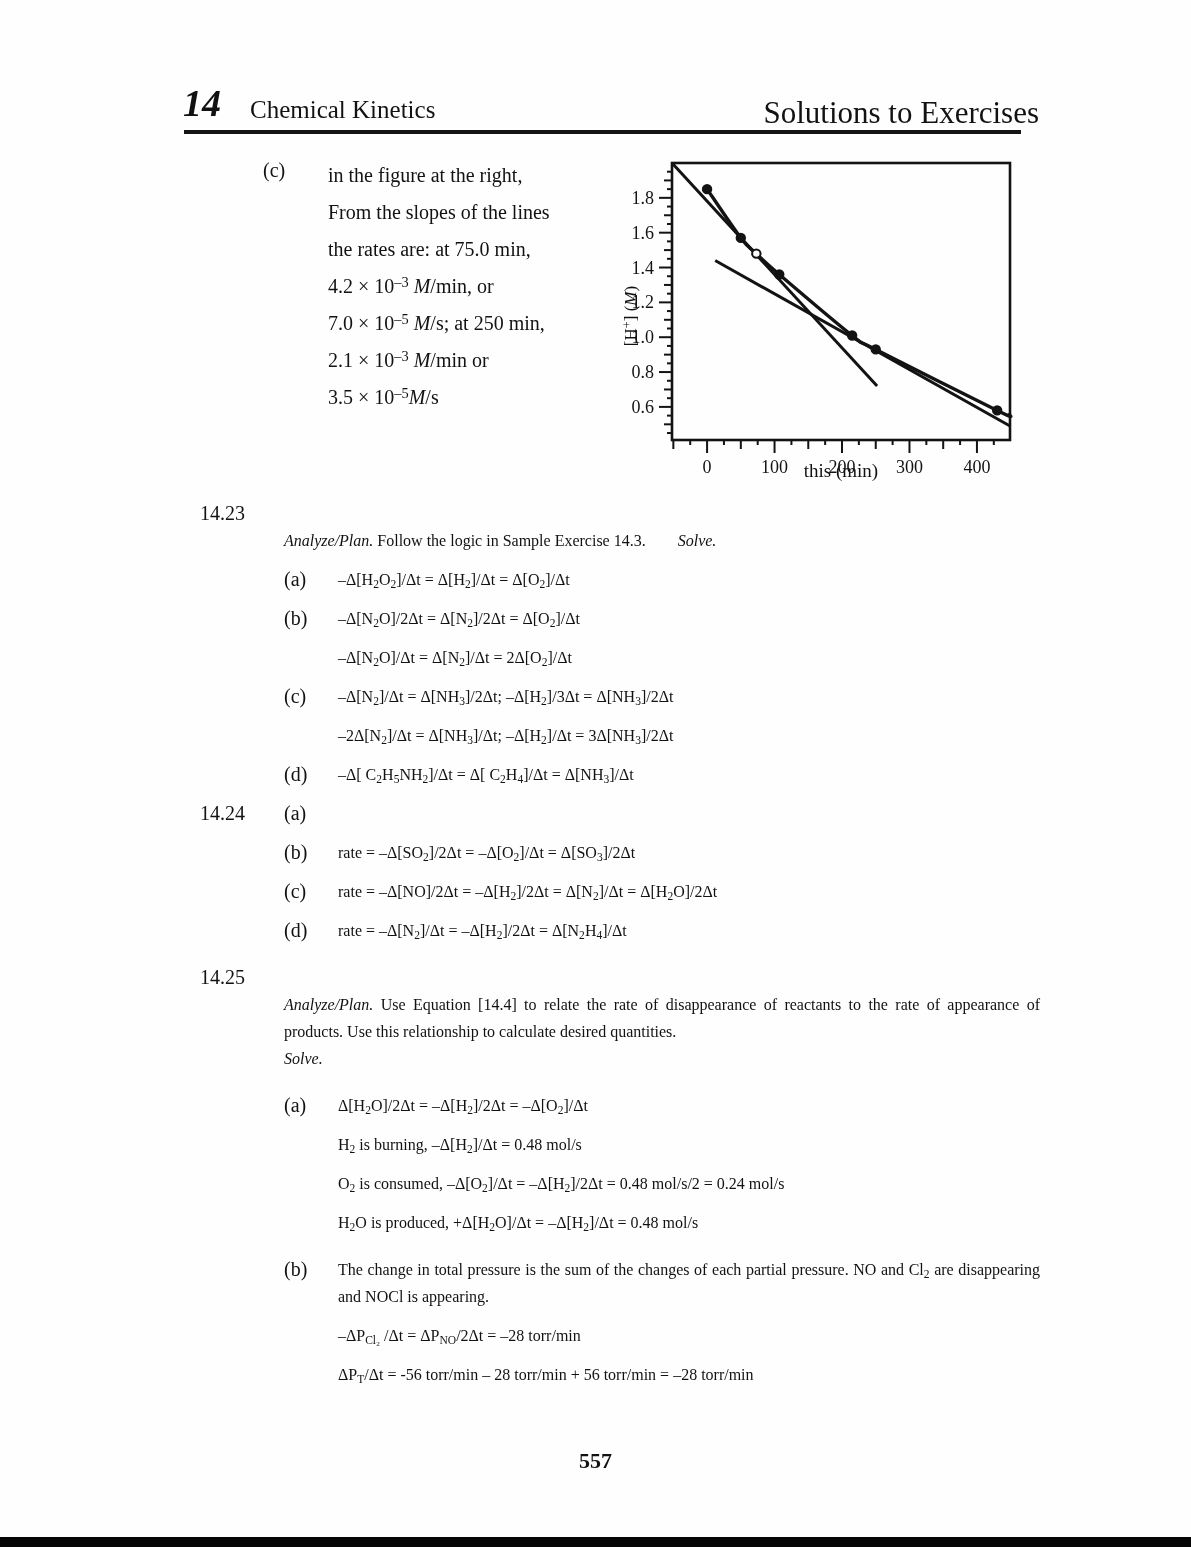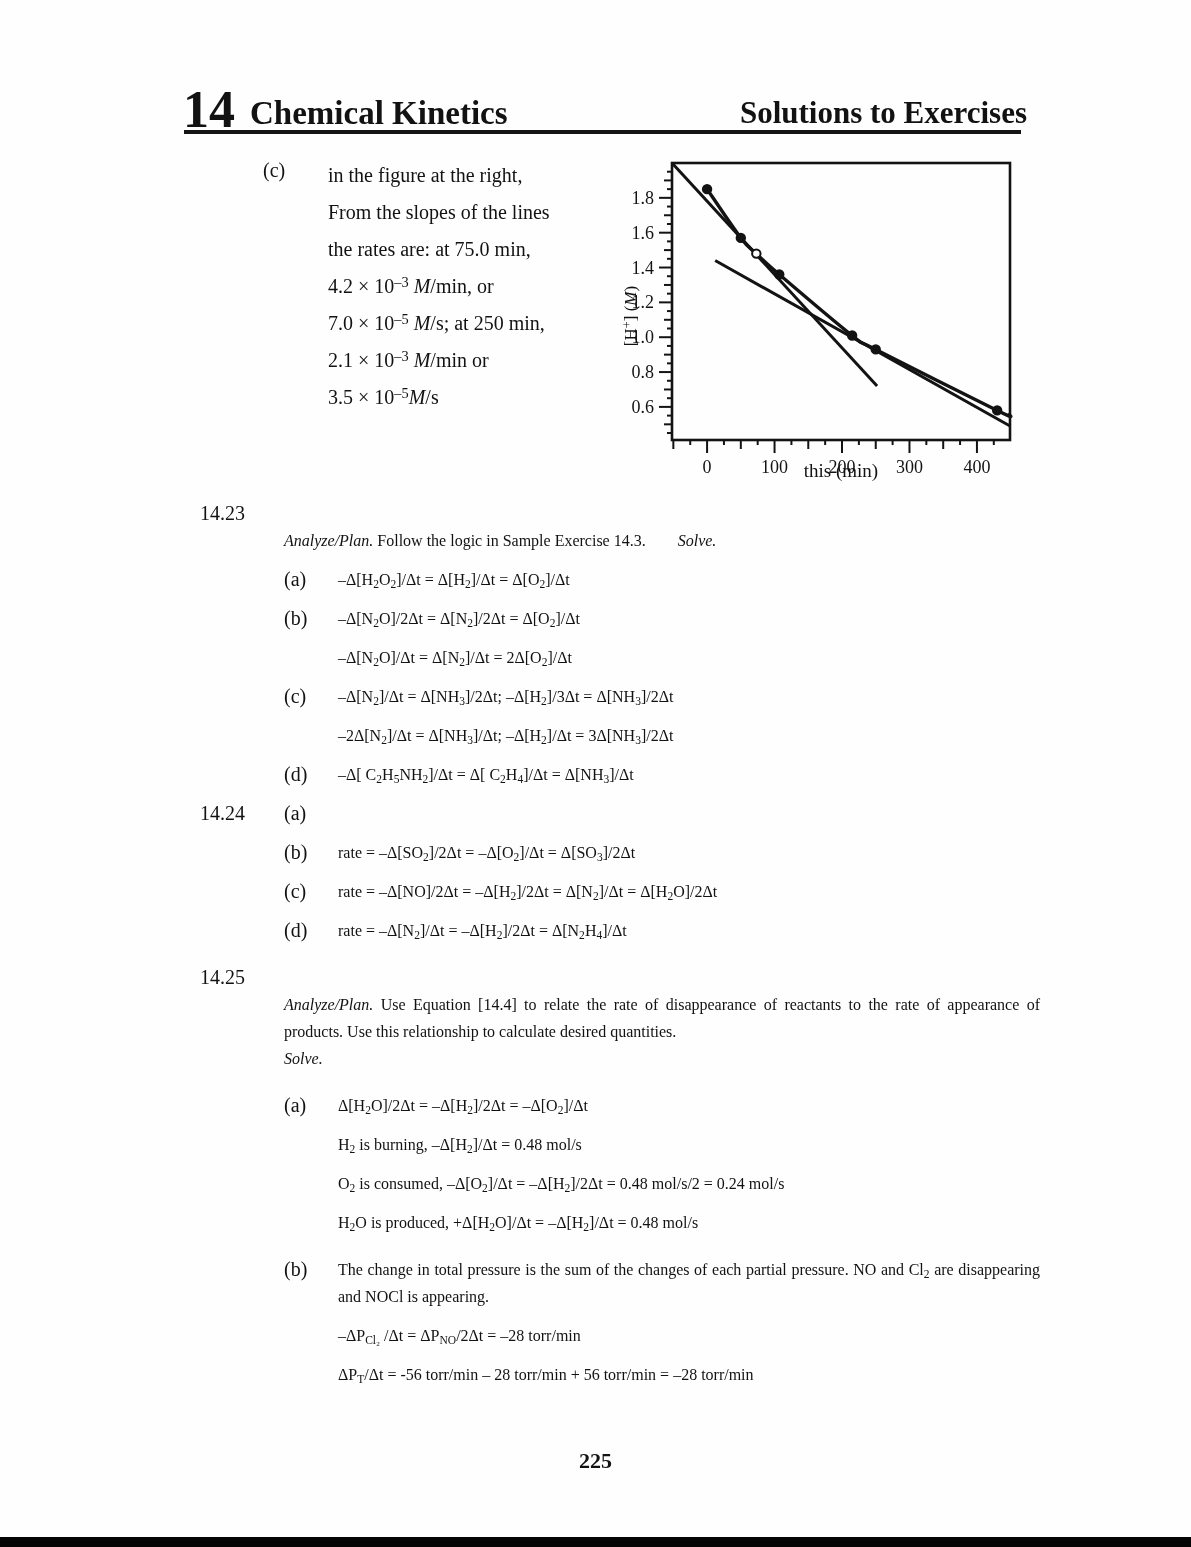--- a/index.html
+++ b/index.html
@@ -1,21 +1,21 @@
 <!DOCTYPE html>
 <html><head>
 <meta charset="utf-8">
 <style>
   html,body{margin:0;padding:0;background:#777;}
   .page{position:relative;width:1191px;height:1547px;background:#fefefe;margin:0 auto;
         font-family:"Liberation Serif","DejaVu Serif",serif;color:#121212;overflow:hidden;}
   
-  .ch-num{position:absolute;left:183px;top:84px;font-size:52px;font-weight:bold;line-height:1;}
-  .ch-title{position:absolute;left:250px;top:97px;font-size:33px;line-height:1;font-weight:bold;}
-  .right-title{position:absolute;right:164px;top:97px;font-size:31px;font-weight:bold;line-height:1;}
+  .ch-num{position:absolute;left:183px;top:84px;font-size:38px;font-weight:bold;font-style:italic;line-height:1;}
+  .ch-title{position:absolute;left:250px;top:97px;font-size:25px;line-height:1;}
+  .right-title{position:absolute;right:152px;top:97px;font-size:31px;font-weight:normal;line-height:1;}
   .rule{position:absolute;left:184px;top:130px;width:837px;height:4px;background:#151515;}
   
   .part-c{position:absolute;left:263px;top:157px;width:330px;}
   .part-c .letter{position:absolute;left:0;top:2px;font-size:20px;}
   .pc-lines{position:absolute;left:65px;top:0;width:290px;}
   .pc-line{font-size:20px;line-height:37px;white-space:nowrap;}
   
   .figure{position:absolute;left:600px;top:150px;width:460px;height:360px;}
   .figure svg{position:absolute;left:0;top:0;}
   .ylabel{position:absolute;left:-49px;top:156px;width:160px;text-align:center;
@@ -237,15 +237,15 @@
       <div class="letter"></div>
       <div class="text">–ΔP<sub>Cl₂</sub> /Δt = ΔP<sub>NO</sub>/2Δt = –28 torr/min</div>
     </div>
       <div class="row">
       <div class="num"></div>
       <div class="letter"></div>
       <div class="text">ΔP<sub>T</sub>/Δt = -56 torr/min – 28 torr/min + 56 torr/min = –28 torr/min</div>
     </div>
     </main>
 
-  <div class="pagenum">225</div>
+  <div class="pagenum">557</div>
   <div class="bottom-bar"></div>
 </div>
 
 </body></html>

